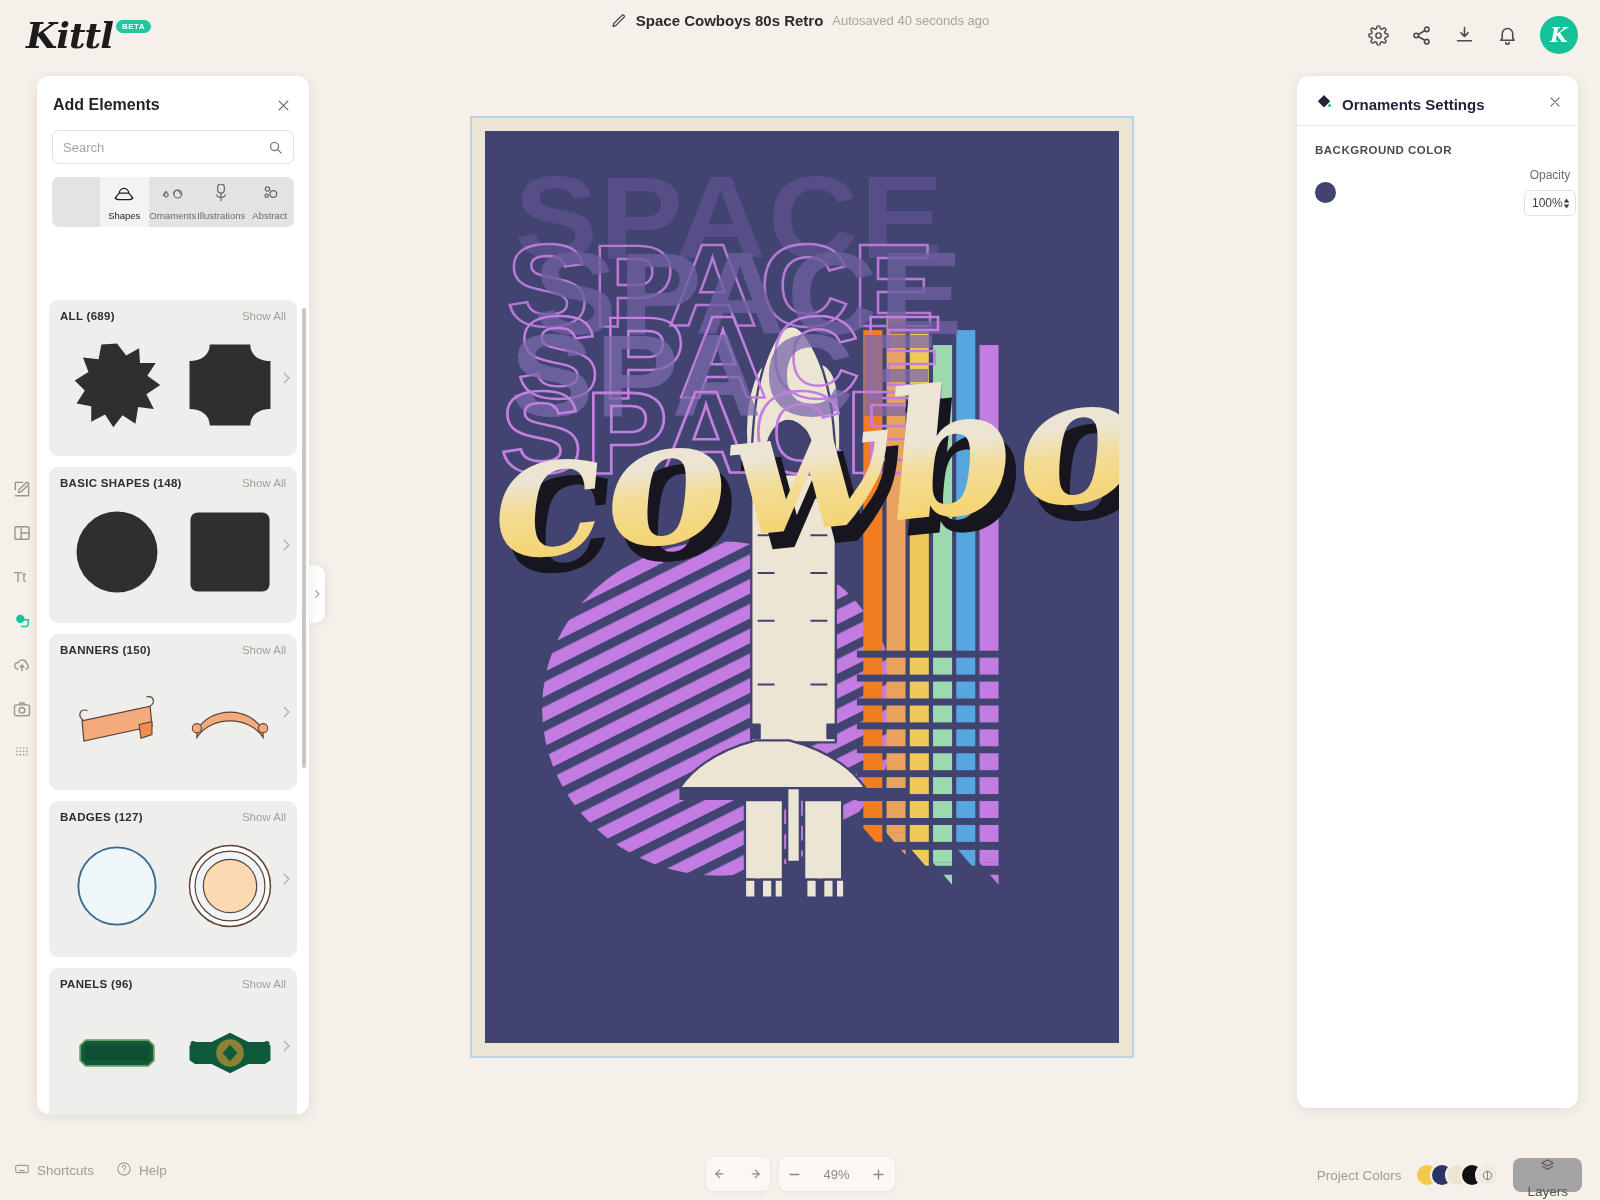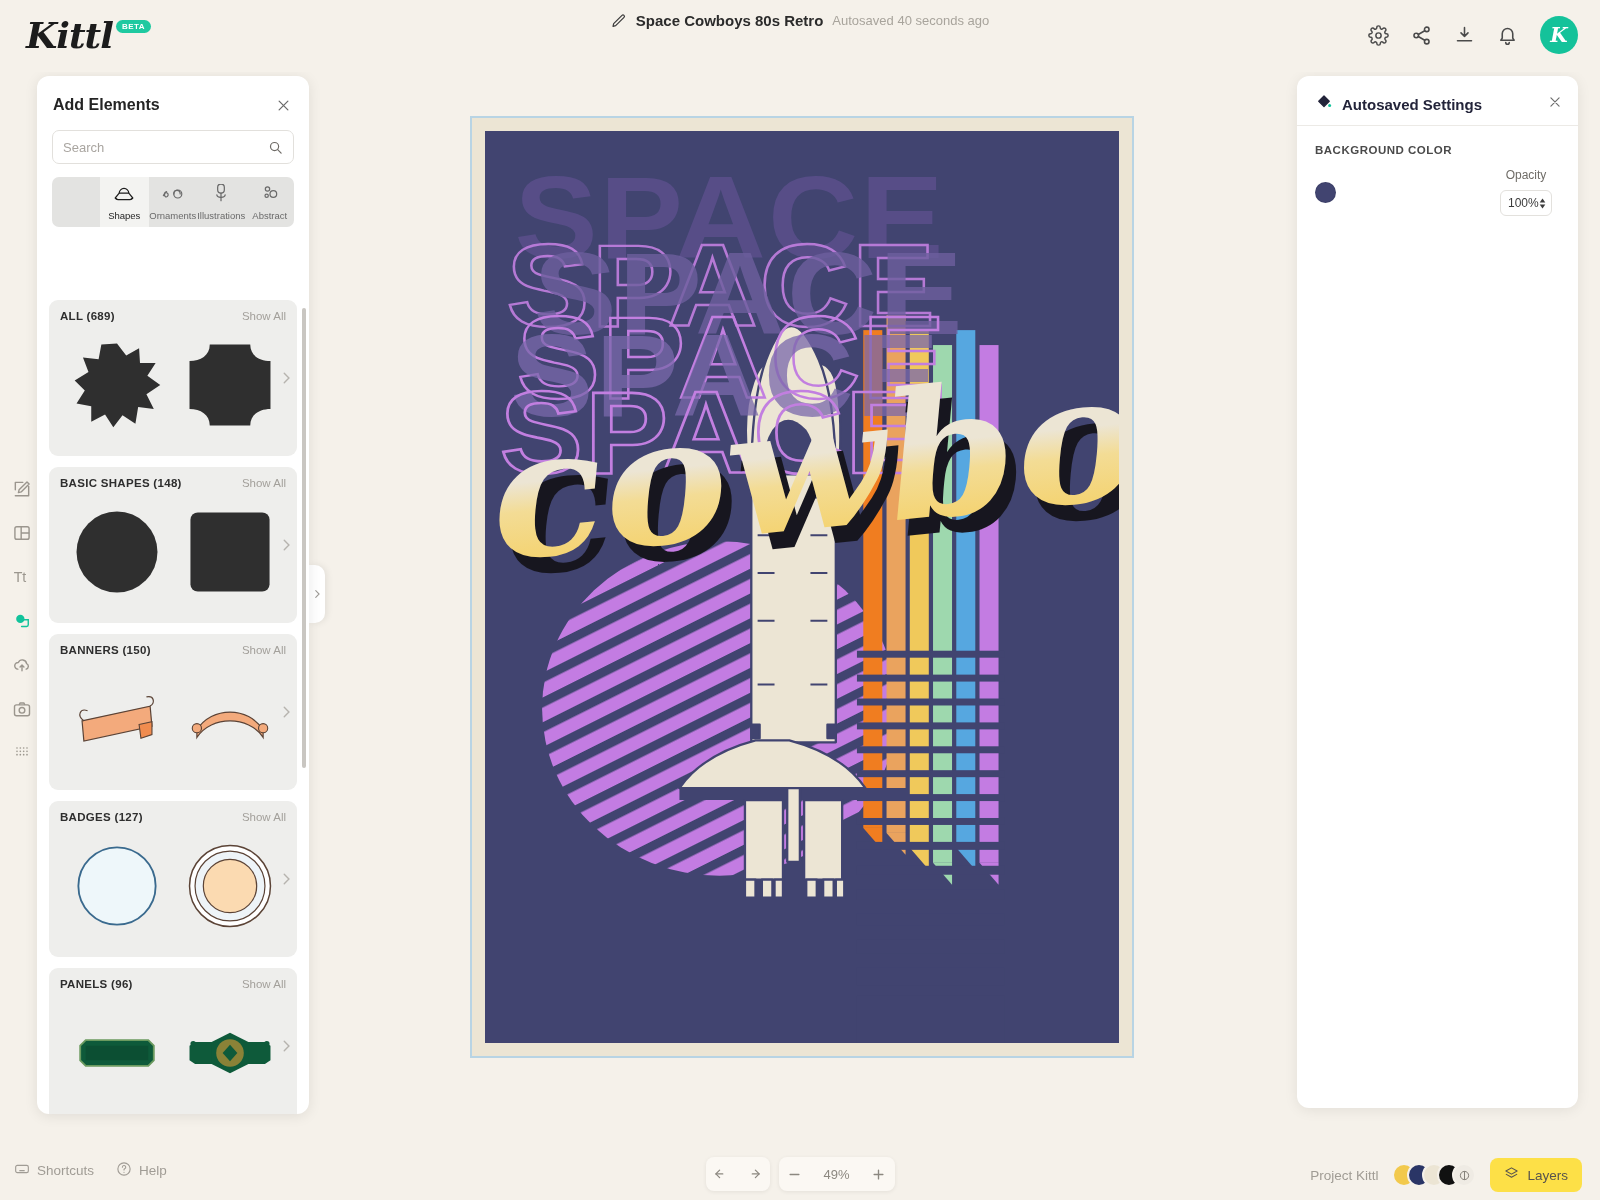--- a/index.html
+++ b/index.html
@@ -132,21 +132,21 @@
   .rpanel {
     position: absolute; right: 22px; top: 76px; width: 281px; height: 1032px;
     background: #fff; border-radius: 12px; box-shadow: 0 2px 14px rgba(0,0,0,.08); z-index: 20;
   }
   .rpanel-head {
     display: flex; align-items: center; gap: 9px; padding: 17px 16px 0 18px; position: relative;
   }
   .rpanel-title { font-size: 15px; font-weight: 700; color: #23243a; }
   .rpanel-close { position: absolute; right: 16px; top: 19px; width: 14px; height: 14px; color: #6d6d6d; cursor: pointer; }
   .rpanel-tabline { margin: 10px 0 0 0; height: 1px; background: #eceae6; }
-  .rp-section { padding: 18px 26px 0 18px; }
+  .rp-section { padding: 18px 2px 0 18px; }
   .rp-label { font-size: 11.5px; font-weight: 700; letter-spacing: .5px; color: #4a4a4a; }
   .rp-row { display: flex; align-items: center; margin-top: 12px; }
   .swatch {
     width: 21px; height: 21px; border-radius: 50%; cursor: pointer; border: 1px solid rgba(0,0,0,.07);
   }
   .opacity-wrap { margin-left: auto; display: flex; align-items: center; gap: 8px; flex-direction: column; }
   .opacity-label { font-size: 12px; color: #6f6c67; }
   .opacity-field {
     width: 52px; height: 26px; border: 1px solid #e3e1dd; border-radius: 6px;
     display: flex; align-items: center; justify-content: space-between; padding: 0 5px 0 7px;
@@ -182,22 +182,22 @@
     border: 2px solid #f5f1ea;
   }
   .proj-dot:first-child { margin-left: 0; }
   .proj-more {
     width: 24px; height: 24px; border-radius: 50%; margin-left: -9px; background: #efebe4;
     border: 2px solid #f5f1ea; display: flex; align-items: center; justify-content: center;
     color: #6e6a64; cursor: pointer;
   }
   .proj-more svg { width: 11px; height: 11px; }
   .layers-btn {
-    background: #fde047; border-radius: 8px; height: 34px; padding: 0 14px;
-    display: flex; align-items: center; gap: 8px; color: #57534d; font-size: 13.5px; cursor: pointer;
+    background: #a3a3a3; border-radius: 8px; height: 34px; padding: 0 14px;
+    display: flex; align-items: center; gap: 8px; color: #57534d; font-size: 13.5px; cursor: pointer; flex-direction: column;
   }
   .layers-btn svg { width: 15px; height: 15px; }
 </style>
 </head>
 <body>
 
 <div id="app">
 
   <div class="topbar">
     <div class="logo-wrap">
@@ -613,21 +613,21 @@
   </div>
 
   <div class="rpanel">
     <div class="rpanel-head">
       <span>
         <svg width="18" height="18" viewBox="0 0 24 24" fill="none" stroke="#23243a" stroke-width="1.7" stroke-linejoin="round">
           <path d="M5 11 12 4l7 7-7 7Z" fill="#23243a" stroke="#23243a"></path>
           <circle cx="19.5" cy="16.5" r="2" fill="#12c39b" stroke="none"></circle>
         </svg>
       </span>
-      <span class="rpanel-title">Autosaved Settings</span>
+      <span class="rpanel-title">Ornaments Settings</span>
       <span class="rpanel-close">
         <svg viewBox="0 0 24 24" fill="none" stroke="currentColor" stroke-width="2" stroke-linecap="round">
             <path d="M5 5l14 14M19 5 5 19"></path>
           </svg>
       </span>
     </div>
     <div class="rpanel-tabline"></div>
 
     <div class="rp-section">
       <div class="rp-label">BACKGROUND COLOR</div>
@@ -698,21 +698,21 @@
         <span class="zoom-val">49%</span>
         <span class="pill-btn">
           <svg viewBox="0 0 24 24" fill="none" stroke="currentColor" stroke-width="2.2" stroke-linecap="round">
               <path d="M12 5v14M5 12h14"></path>
             </svg>
         </span>
       </div>
     </div>
 
     <div class="bb-right">
-      <span class="proj-label">Project Kittl</span>
+      <span class="proj-label">Project Colors</span>
       <div class="proj-colors" id="proj-colors">
           <div class="proj-dot" style="background: rgb(242, 201, 76);"></div>
           <div class="proj-dot" style="background: rgb(42, 53, 102);"></div>
           <div class="proj-dot" style="background: rgb(236, 229, 212);"></div>
           <div class="proj-dot" style="background: rgb(17, 17, 17);"></div>
           <div class="proj-more">
             <svg viewBox="0 0 24 24" fill="none" stroke="currentColor" stroke-width="1.8">
               <circle cx="12" cy="12" r="9"></circle>
               <path d="M12 3v18"></path>
             </svg>

